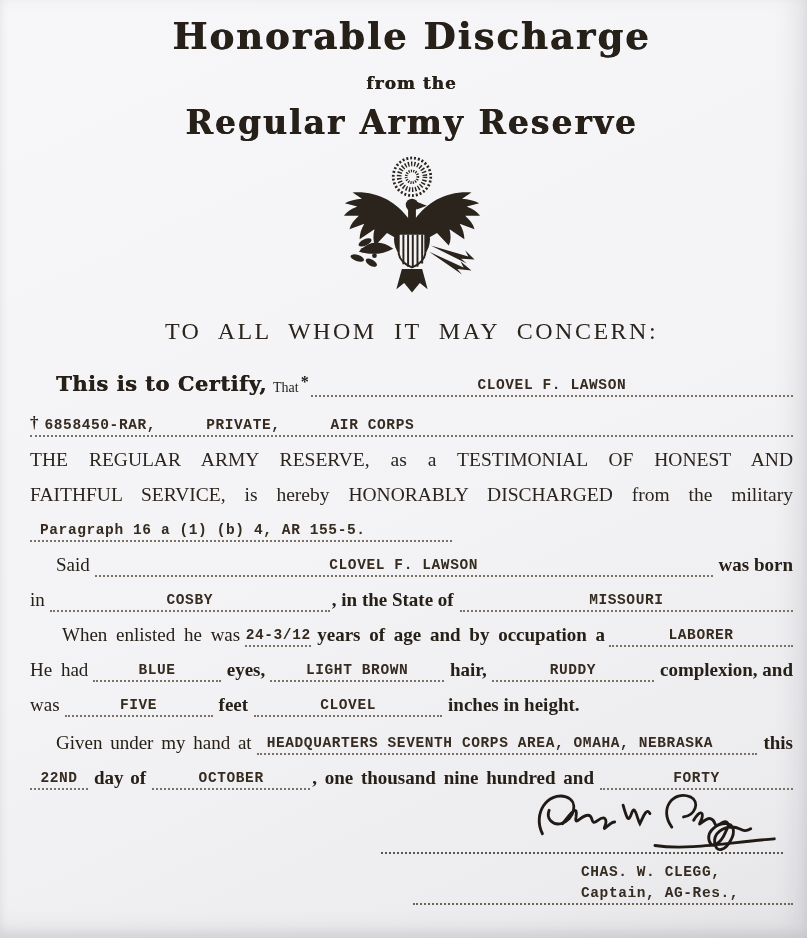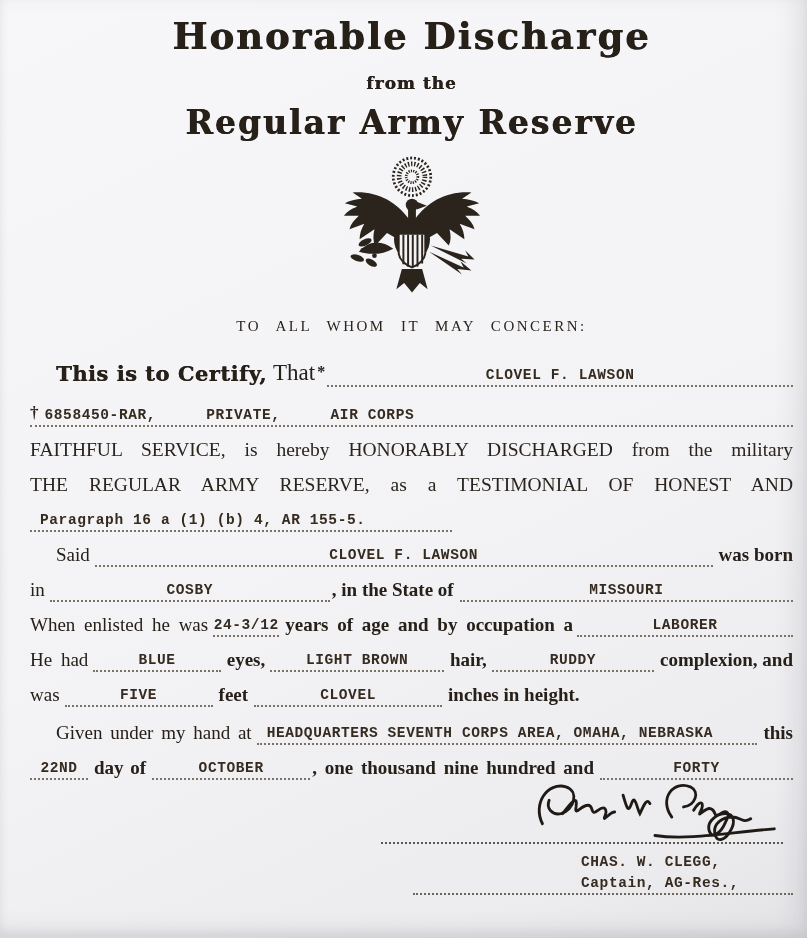--- a/index.html
+++ b/index.html
@@ -29,21 +29,21 @@
     margin-top:15px;text-shadow:.4px 0 0 currentColor;
   }
   .title-main2{
     font-family:"DejaVu Serif", serif;
     font-weight:700;font-size:33px;letter-spacing:2px;
     margin-top:10px;text-shadow:.6px 0 0 currentColor;
   }
   .seal-wrap{text-align:center;margin-top:6px;height:158px;}
   .salutation{
     text-align:center;
-    font-size:15px;letter-spacing:2.5px;word-spacing:9px;
+    font-size:24px;letter-spacing:2.5px;word-spacing:9px;
     margin-top:12px;color:#2a241d;
   }
   
   .form{margin-top:14px;}
   .row{display:flex;align-items:flex-end;height:35px;font-size:19px;white-space:nowrap;}
   .row.tall{height:38px;}
   .ind{padding-left:26px;}
   .lbl{padding:0 5px 1px 0;}
   .lbl-after{padding:0 0 1px 6px;font-weight:bold;}
   .field{border-bottom:2px dotted #7b7265;min-width:40px;}
@@ -52,21 +52,21 @@
   .typed{
     font-family:"Liberation Mono", monospace;
     font-weight:700;font-size:14.5px;letter-spacing:.6px;
     color:#362b20;padding-bottom:2px;
   }
   .blackletter{
     font-family:"DejaVu Serif", serif;font-weight:700;
     font-size:21px;letter-spacing:.5px;text-shadow:.4px 0 0 currentColor;
     padding-bottom:1px;
   }
-  .serif-that{font-size:23px;padding:0 2px 1px 6px;text-align:right;}
+  .serif-that{font-size:14px;padding:0 2px 1px 6px;text-align:right;}
   .ast{font-size:16px;padding:0 2px 6px 0;font-weight:700;}
   .jline{
     height:35px;font-size:19.5px;color:#2a241d;
     display:flex;align-items:flex-end;
   }
   .jtext{flex:1;text-align:justify;text-align-last:justify;word-spacing:3px;padding-bottom:1px;}
   .dagger{font-size:17px;font-weight:700;padding:0 6px 2px 0;}
   .ddagger{font-size:18px;font-weight:700;padding:0 2px 2px 4px;}
   .gap55{margin-right:50px;}
   .pleft{padding-left:10px;text-align:left;}
@@ -148,43 +148,43 @@
     </div>
 
     <div class="row tall field">
       <span class="dagger">†</span>
       <span class="typed gap55">6858450-RAR,</span>
       <span class="typed gap55">PRIVATE,</span>
       <span class="typed">AIR CORPS</span>
     </div>
 
     <div class="jline">
+      <span class="jtext">THE REGULAR ARMY RESERVE, as a TESTIMONIAL OF HONEST AND</span>
+    </div>
+    <div class="jline">
       <span class="jtext">FAITHFUL SERVICE, is hereby HONORABLY DISCHARGED from the military</span>
-    </div>
-    <div class="jline">
-      <span class="jtext">THE REGULAR ARMY RESERVE, as a TESTIMONIAL OF HONEST AND</span>
     </div>
     <div class="row">
       <span class="field typed pleft" style="min-width:412px;">Paragraph 16 a (1) (b) 4, AR 155-5.</span>
     </div>
 
     <div class="row ind">
       <span class="lbl">Said</span>
       <span class="field fill center typed">CLOVEL F. LAWSON</span>
       <span class="lbl-after">was born</span>
     </div>
     <div class="row">
       <span class="lbl">in</span>
       <span class="field center typed" style="width:280px;">COSBY</span>
       <span class="lbl-after" style="padding-left:2px;padding-right:6px;">, in the State of</span>
       <span class="field fill center typed">MISSOURI</span>
     </div>
 
     <div class="row">
-      <span class="lbl" style="word-spacing:4px;">When enlisted he was</span>
+      <span class="lbl" style="word-spacing:4px;margin-left:32px;">When enlisted he was</span>
       <span class="field center typed" style="min-width:66px;">24-3/12</span>
       <span class="lbl-after" style="word-spacing:4px;padding-right:4px;">years of age and by occupation a</span>
       <span class="field fill center typed">LABORER</span>
     </div>
     <div class="row">
       <span class="lbl" style="word-spacing:4px;">He had</span>
       <span class="field center typed" style="flex:1.1;">BLUE</span>
       <span class="lbl-after" style="padding-right:5px;">eyes,</span>
       <span class="field center typed" style="flex:1.5;">LIGHT BROWN</span>
       <span class="lbl-after" style="padding-right:5px;">hair,</span>

